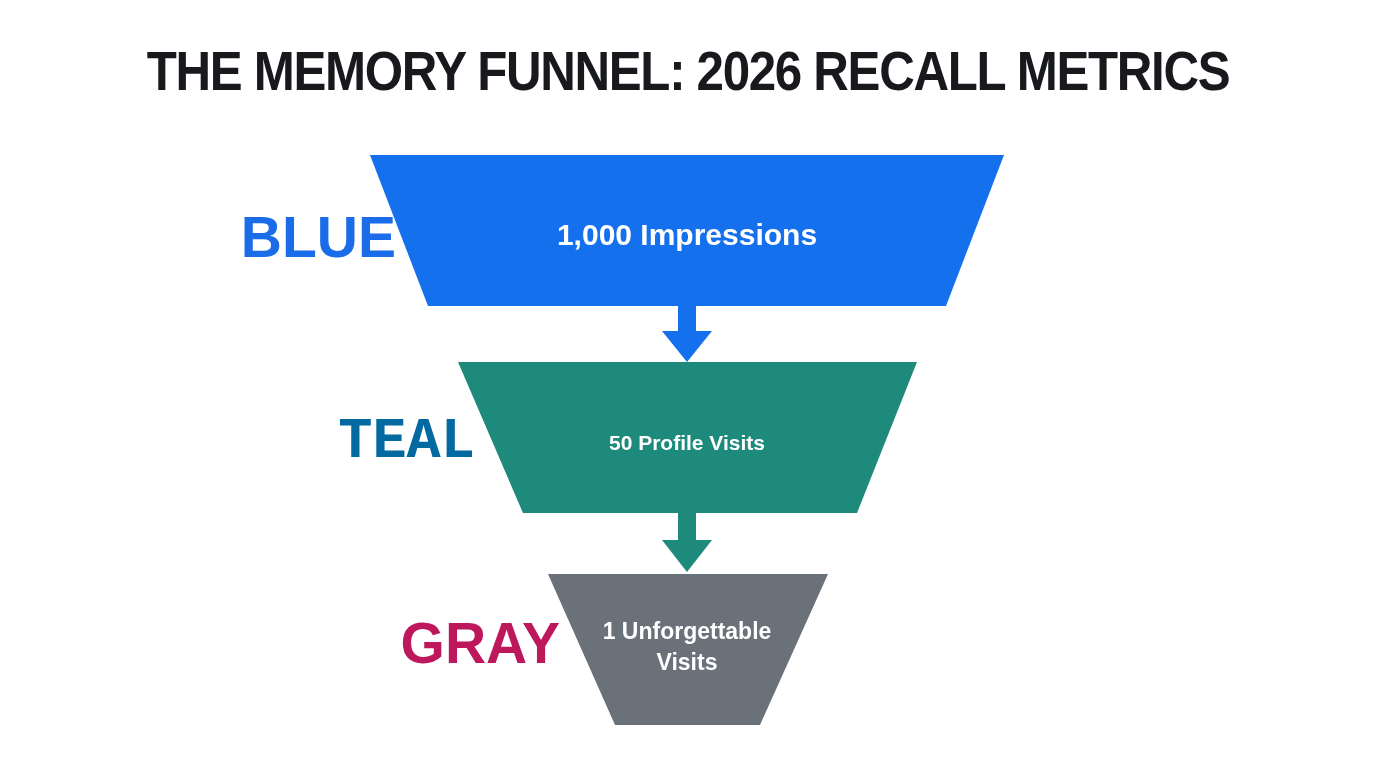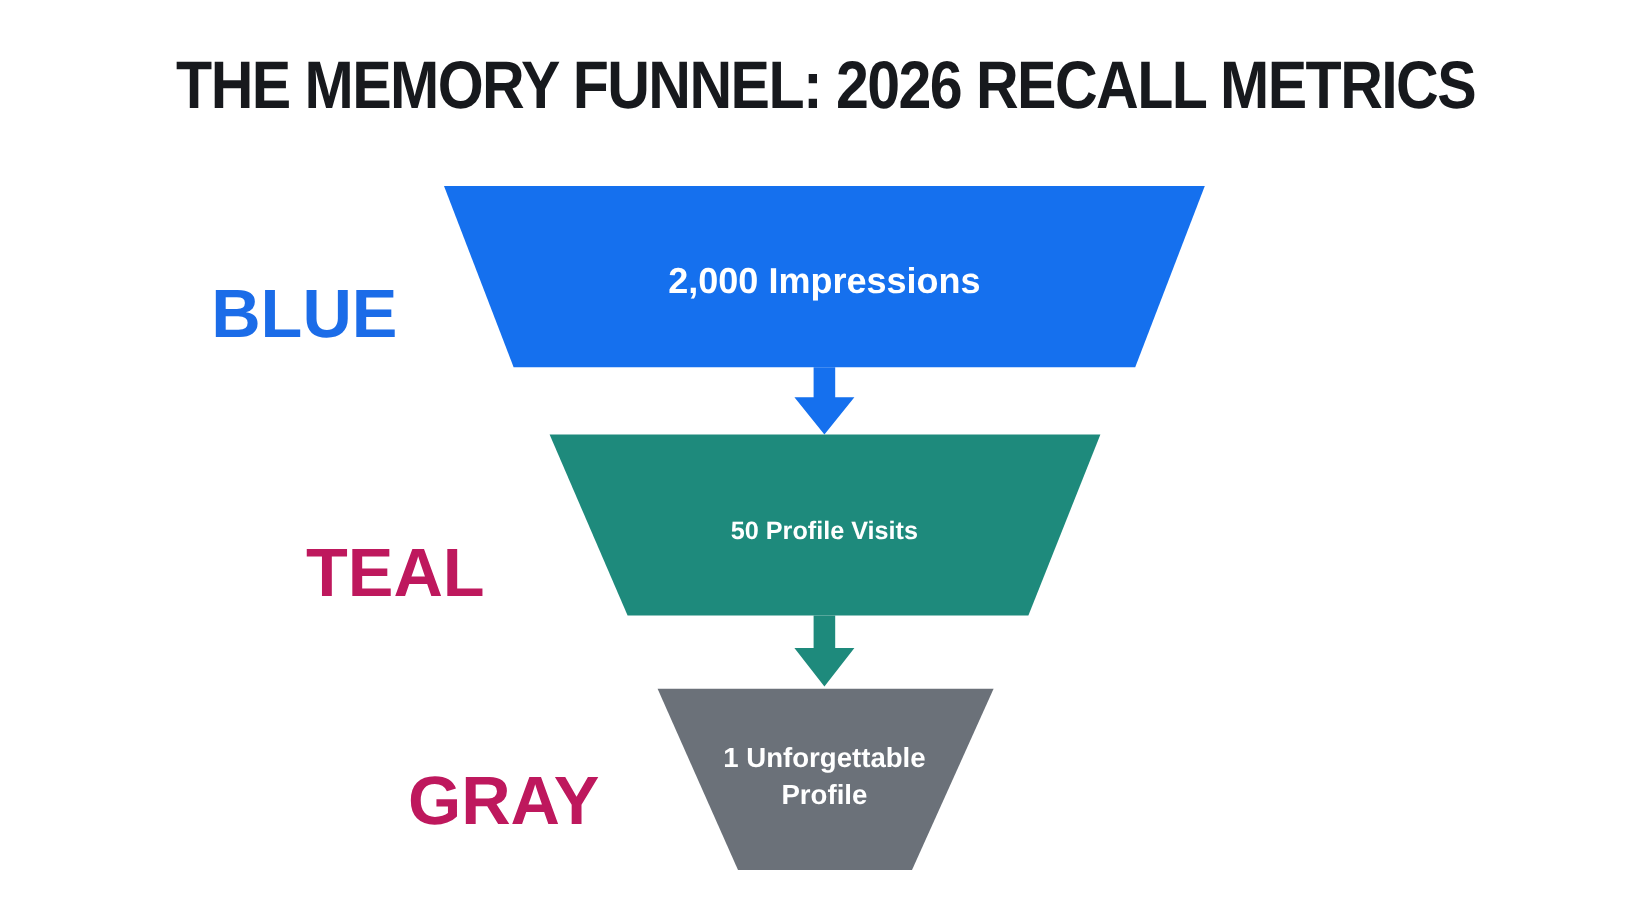--- a/index.html
+++ b/index.html
@@ -28,30 +28,29 @@
     white-space: nowrap;
   }
   svg.funnel-svg {
     position: absolute; inset: 0;
     width: 1376px; height: 768px;
     display: block;
   }
   .stage-label {
     position: absolute;
     width: 220px;
-    text-align: left;
+    text-align: right;
     font-size: 57px;
     font-weight: 800;
     letter-spacing: 0px;
     line-height: 58px;
     white-space: nowrap;
-    margin-top: 25px;
   }
   .stage-label.blue { left: 176px; top: 208px; color: #1b6ce8; }
-  .stage-label.teal { left: 255px; top: 424px; color: #be185d; }
+  .stage-label.teal { left: 255px; top: 413px; color: #0369a1; font-family: Liberation Mono, monospace; }
   .stage-label.gray { left: 340px; top: 614px; color: #be185d; }
   .stage-value {
     position: absolute;
     left: 470px;
     width: 434px;
     text-align: center;
     color: #ffffff;
     font-weight: 700;
     white-space: nowrap;
   }
@@ -79,22 +78,22 @@
 
     <polygon points="548,574 828,574 760,725 615,725" fill="#6b7179"></polygon>
   </svg>
 
   <div class="stage-label blue">BLUE</div>
 
   <div class="stage-label teal">TEAL</div>
 
   <div class="stage-label gray">GRAY</div>
 
-  <div class="stage-value v1">2,000 Impressions</div>
+  <div class="stage-value v1">1,000 Impressions</div>
 
   <div class="stage-value v2">50 Profile Visits</div>
 
   <div class="stage-value v3">
     <span class="line">1 Unforgettable</span>
-    <span class="line">Profile</span>
+    <span class="line">Visits</span>
   </div>
 
 </div>
 
 </body></html>

